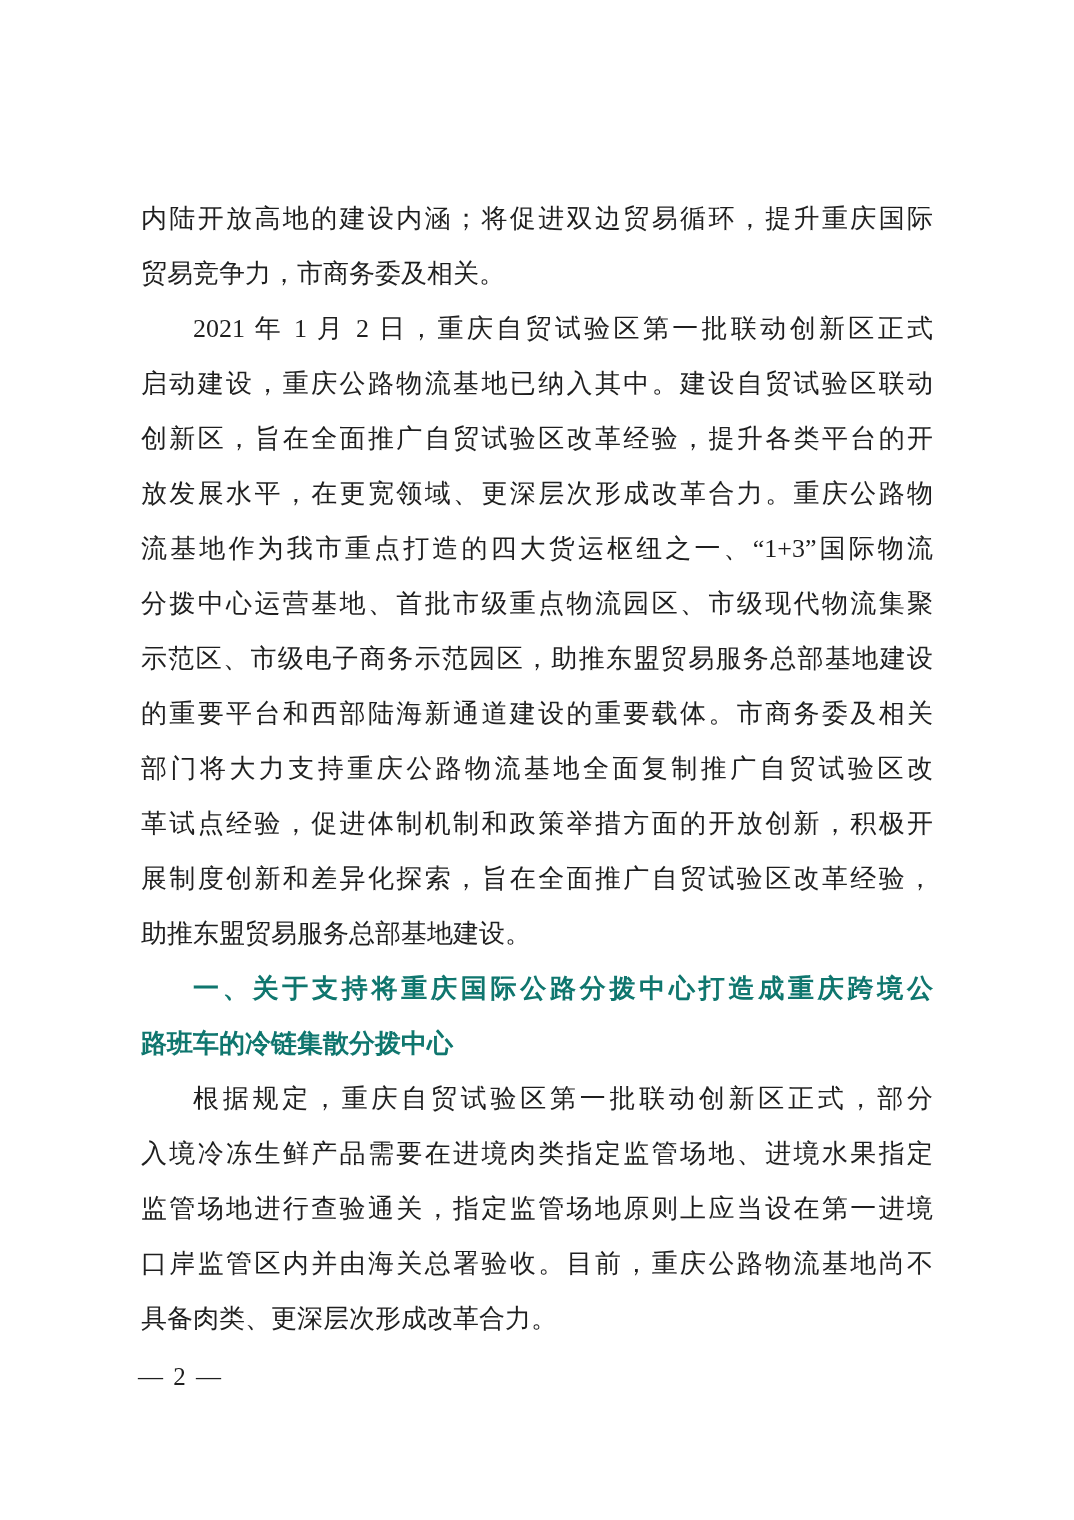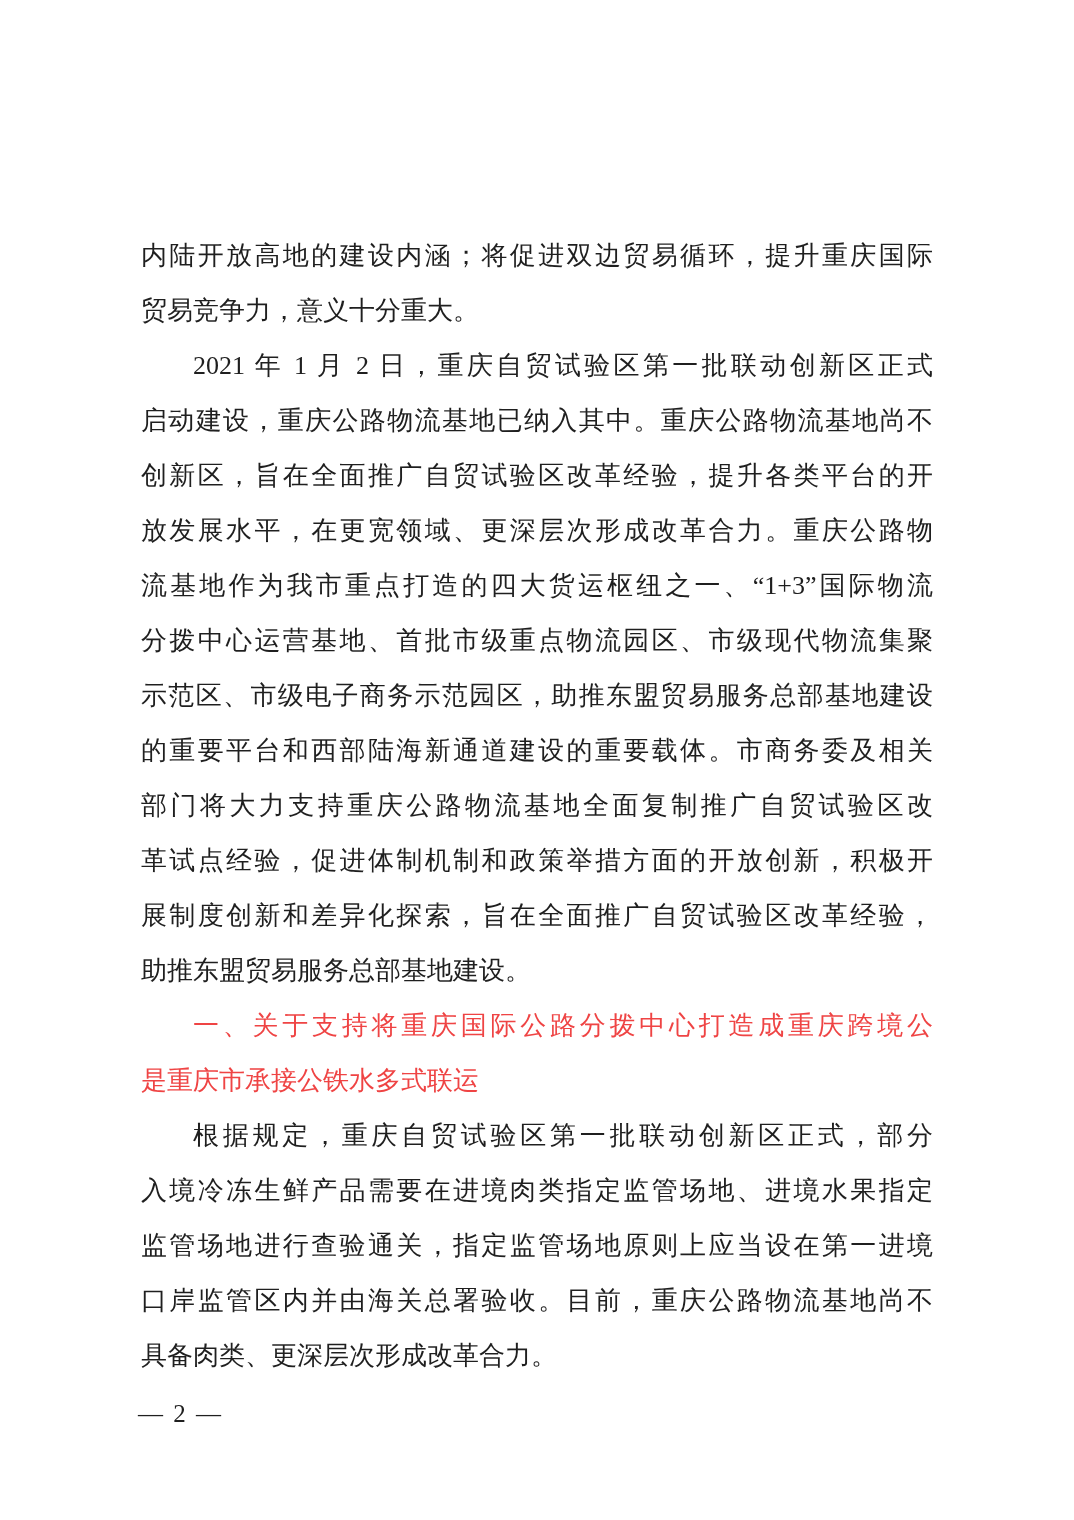--- a/index.html
+++ b/index.html
@@ -9,21 +9,20 @@
     height: 1520px;
     background: #ffffff;
     position: relative;
     font-family: "Liberation Serif", serif;
   }
   .page {
     position: absolute;
     inset: 0;
     background: #ffffff;
     overflow: hidden;
-    margin-top: 37px;
   }
   .doc-body {
     position: absolute;
     left: 141px;
     top: 191px;
     width: 792px;
   }
   .paragraph { margin: 0; padding: 0; }
   .line {
     font-family: "Liberation Serif", serif;
@@ -36,60 +35,60 @@
     overflow: hidden;
     white-space: normal;
   }
   .line.last {
     text-align: left;
     text-align-last: left;
   }
   .line.indent { text-indent: 2em; }
   .paragraph.heading .line {
     font-family: "Liberation Sans", sans-serif;
-    font-weight: normal;
-    color: #ef4444;
+    font-weight: bold;
+    color: #0f766e;
   }
   .footer {
     position: absolute;
     left: 138px;
     top: 1360px;
     font-family: "Liberation Serif", serif;
     font-size: 25px;
     line-height: 34px;
     color: #1f1f1f;
     letter-spacing: 2px;
   }
 </style>
 </head>
 <body>
 
 <div class="page">
   <div class="doc-body">
       <div class="paragraph body">
         <div class="line">内陆开放高地的建设内涵；将促进双边贸易循环，提升重庆国际</div>
-        <div class="line last">贸易竞争力，意义十分重大。</div>
+        <div class="line last">贸易竞争力，市商务委及相关。</div>
       </div>
       <div class="paragraph body">
         <div class="line indent">2021 年 1 月 2 日，重庆自贸试验区第一批联动创新区正式</div>
-        <div class="line">启动建设，重庆公路物流基地已纳入其中。重庆公路物流基地尚不</div>
+        <div class="line">启动建设，重庆公路物流基地已纳入其中。建设自贸试验区联动</div>
         <div class="line">创新区，旨在全面推广自贸试验区改革经验，提升各类平台的开</div>
         <div class="line">放发展水平，在更宽领域、更深层次形成改革合力。重庆公路物</div>
         <div class="line">流基地作为我市重点打造的四大货运枢纽之一、“1+3”国际物流</div>
         <div class="line">分拨中心运营基地、首批市级重点物流园区、市级现代物流集聚</div>
         <div class="line">示范区、市级电子商务示范园区，助推东盟贸易服务总部基地建设</div>
         <div class="line">的重要平台和西部陆海新通道建设的重要载体。市商务委及相关</div>
         <div class="line">部门将大力支持重庆公路物流基地全面复制推广自贸试验区改</div>
         <div class="line">革试点经验，促进体制机制和政策举措方面的开放创新，积极开</div>
         <div class="line">展制度创新和差异化探索，旨在全面推广自贸试验区改革经验，</div>
         <div class="line last">助推东盟贸易服务总部基地建设。</div>
       </div>
       <div class="paragraph heading">
         <div class="line indent">一、关于支持将重庆国际公路分拨中心打造成重庆跨境公</div>
-        <div class="line last">是重庆市承接公铁水多式联运</div>
+        <div class="line last">路班车的冷链集散分拨中心</div>
       </div>
       <div class="paragraph body">
         <div class="line indent">根据规定，重庆自贸试验区第一批联动创新区正式，部分</div>
         <div class="line">入境冷冻生鲜产品需要在进境肉类指定监管场地、进境水果指定</div>
         <div class="line">监管场地进行查验通关，指定监管场地原则上应当设在第一进境</div>
         <div class="line">口岸监管区内并由海关总署验收。目前，重庆公路物流基地尚不</div>
         <div class="line last">具备肉类、更深层次形成改革合力。</div>
       </div>
     </div>
   <div class="footer">

